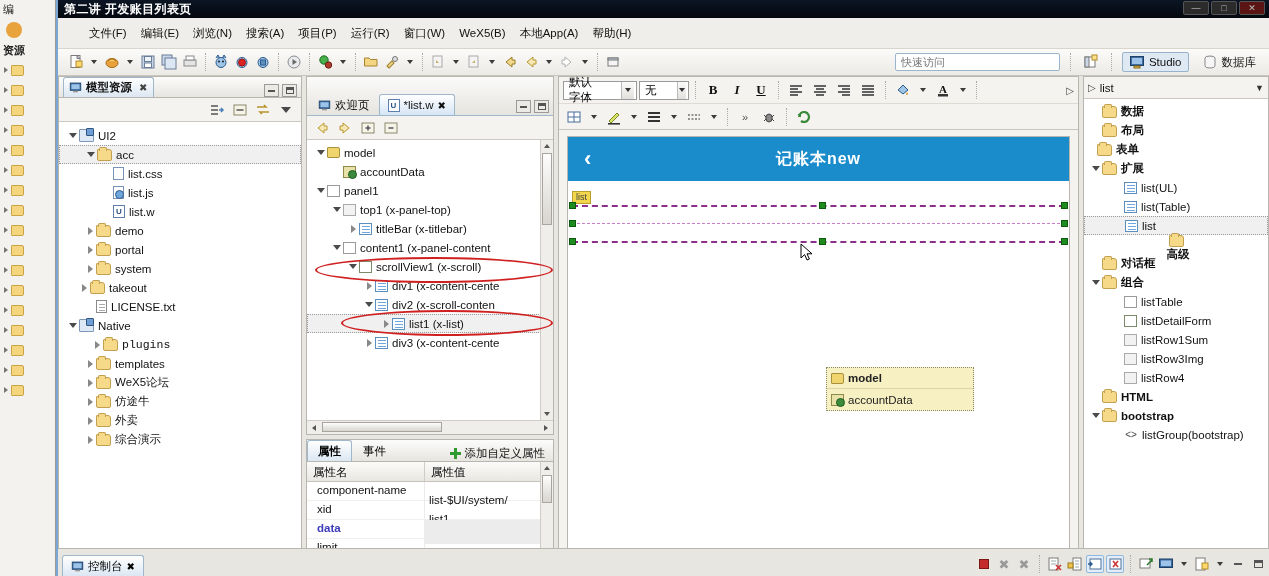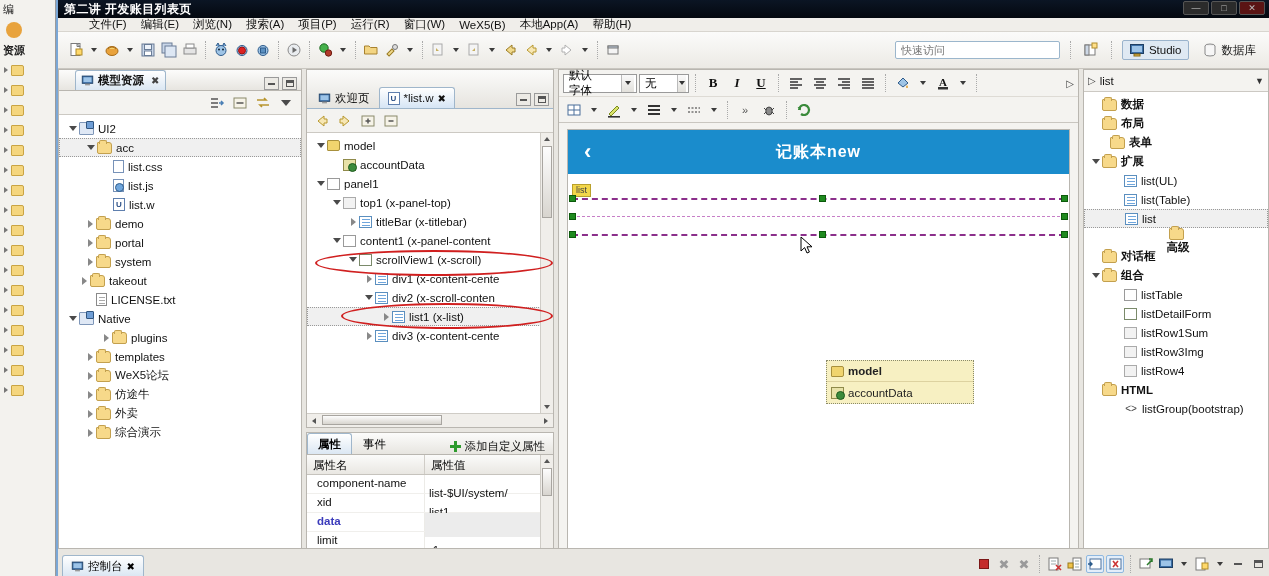--- a/index.html
+++ b/index.html
@@ -33,26 +33,26 @@
   #titlebar .tb-pad { width:6px; }
   #title-text { font-size:12px; font-weight:bold; color:#fff; letter-spacing:.4px;}
   #winctl { position:absolute; right:4px; top:1px; display:flex; gap:2px; }
   #winctl span {
     width:26px; height:14px; background:#2b2b2b; border:1px solid #555;
     color:#bbb; font-size:9px; line-height:12px; text-align:center; border-radius:2px;
   }
   #winctl span.close { background:#5a1414; }
 
   
-  #menubar { height:14px; background:#f0eeea; display:flex; align-items:center;
+  #menubar { height:31px; background:#f0eeea; display:flex; align-items:center;
     padding-left:24px; border-bottom:1px solid #d8d5cf; }
   #menubar .mi { font-size:11.5px; color:#111; padding:1px 7px; cursor:default; }
 
   
-  #toolbar { height:37px; background:linear-gradient(#fbfbfa,#eceae5);
+  #toolbar { height:27px; background:linear-gradient(#fbfbfa,#eceae5);
     border-bottom:1px solid #c9c6c0; display:flex; align-items:center; padding-left:8px; gap:1px; }
   .tbtn { width:20px; height:20px; display:flex; align-items:center; justify-content:center;
     border:1px solid transparent; border-radius:2px; }
   .tsep { width:1px; height:18px; margin:0 4px; border-left:1px dotted #aaa; }
   .carat { width:0;height:0;border-left:3.5px solid transparent;border-right:3.5px solid transparent;
     border-top:4px solid #3b3b3b; margin:0 4px; }
   .ic { width:16px; height:16px; position:relative; display:block; }
 
   
   #quick {
@@ -488,21 +488,21 @@
           </svg>
         <span>数据库</span>
       </div>
     </div>
   </div>
 
   <div id="body">
 
     <div class="view" id="leftview" style="width:244px;">
       <div class="viewtabs">
-        <div class="vtab" style="margin-left:16px;align-items:center;">
+        <div class="vtab" style="margin-left:4px;align-items:center;">
           <svg class="ic" viewBox="0 0 16 16" style="width:13px;height:13px;">
               <rect x="1.5" y="2.5" width="13" height="9" fill="#3b6ea5" stroke="#1f3f63"></rect>
               <rect x="3" y="4" width="10" height="6" fill="#9dc4e8"></rect>
               <rect x="5" y="12" width="6" height="2" fill="#9a9a9a"></rect>
             </svg>
           <span>模型资源</span>
           <span class="x">✖</span>
         </div>
         <div class="vtabctl">
           <div class="ctlbtn">
@@ -585,21 +585,21 @@
             <div class="trow" style="padding-left: 25px;">
               <span class="twist"></span>
               <span class="i-file"></span>
               <span class="lbl">LICENSE.txt</span>
             </div>
             <div class="trow" style="padding-left: 8px;">
               <span class="twist open"></span>
               <span class="i-proj"></span>
               <span class="lbl">Native</span>
             </div>
-            <div class="trow" style="padding-left: 41px;">
+            <div class="trow" style="padding-left: 32px; font-family: Liberation Mono, monospace;">
               <span class="twist closed"></span>
               <span class="i-folder"></span>
               <span class="lbl">plugins</span>
             </div>
             <div class="trow" style="padding-left: 25px;">
               <span class="twist closed"></span>
               <span class="i-folder"></span>
               <span class="lbl">templates</span>
             </div>
             <div class="trow" style="padding-left: 25px;">
@@ -992,21 +992,21 @@
             <div class="trow" style="padding-left: 6px;">
               <span class="twist"></span>
               <span class="i-folder"></span>
               <span class="lbl bold">数据</span>
             </div>
             <div class="trow" style="padding-left: 6px;">
               <span class="twist"></span>
               <span class="i-folder"></span>
               <span class="lbl bold">布局</span>
             </div>
-            <div class="trow" style="padding-left: 14px;">
+            <div class="trow" style="padding-left: 1px;">
               <span class="twist"></span>
               <span class="i-folder"></span>
               <span class="lbl bold">表单</span>
             </div>
             <div class="trow" style="padding-left: 6px;">
               <span class="twist open"></span>
               <span class="i-folder"></span>
               <span class="lbl bold">扩展</span>
             </div>
             <div class="trow" style="padding-left: 28px;">
@@ -1061,20 +1061,25 @@
             </div>
             <div class="trow" style="padding-left: 28px;">
               <span class="twist"></span>
               <span class="i-row"></span>
               <span class="lbl">listRow4</span>
             </div>
             <div class="trow" style="padding-left: 6px;">
               <span class="twist"></span>
               <span class="i-folder"></span>
               <span class="lbl bold">HTML</span>
+            </div>
+            <div class="trow" style="padding-left: 6px;">
+              <span class="twist open"></span>
+              <span class="i-folder"></span>
+              <span class="lbl bold">bootstrap</span>
             </div>
             <div class="trow" style="padding-left: 28px;">
               <span class="twist"></span>
               <span class="code-ico">&lt;&gt;</span>
               <span class="lbl">listGroup(bootstrap)</span>
             </div>
           </div>
         </div>
     </div>
   </div>

